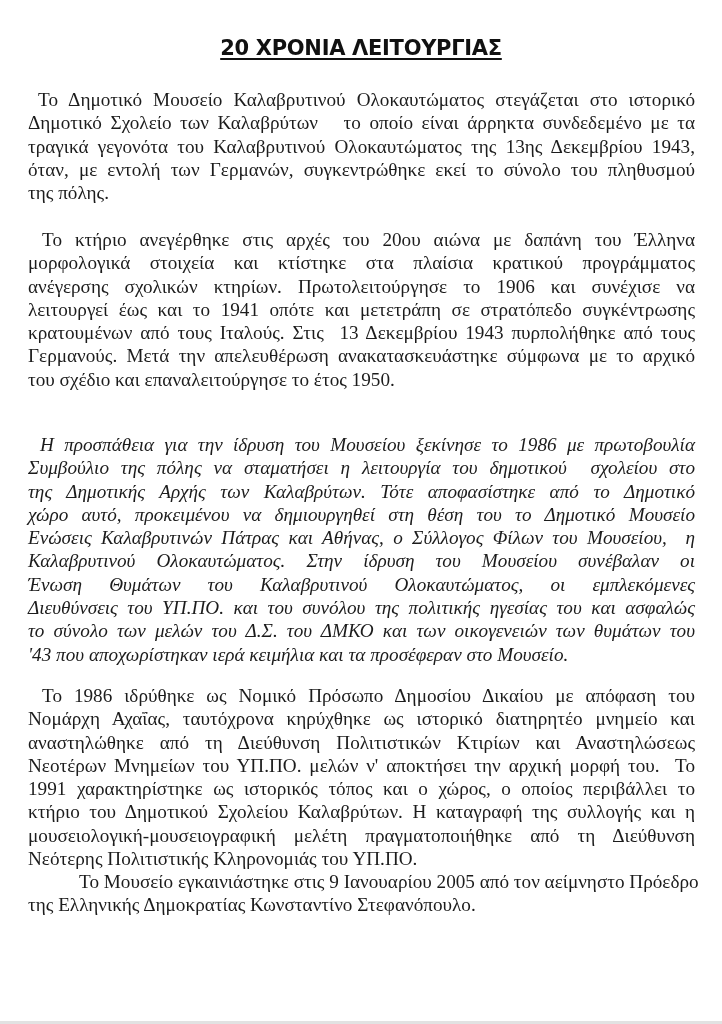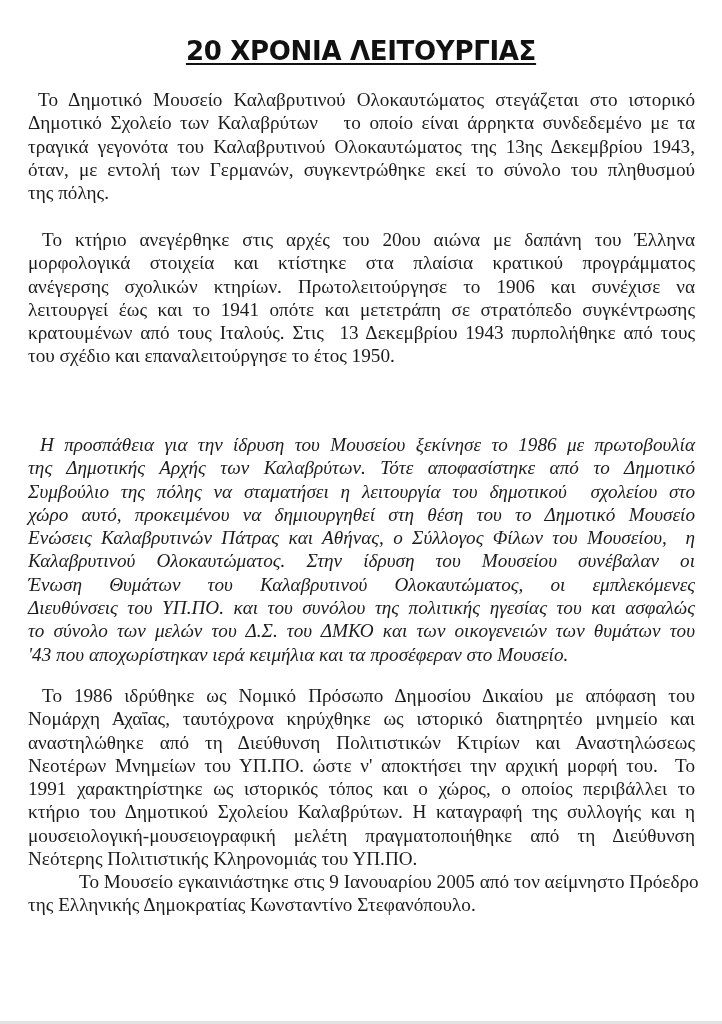--- a/index.html
+++ b/index.html
@@ -29,21 +29,21 @@
     background: #e2e2e2;
   }
   .title {
     position: absolute;
     top: 36px;
     left: 0;
     width: 722px;
     text-align: center;
     font-family: "DejaVu Sans", sans-serif;
     font-weight: bold;
-    font-size: 26px;
+    font-size: 21px;
     letter-spacing: -0.3px;
     color: #111;
   }
   .title span {
     text-decoration: underline;
     text-decoration-thickness: 2px;
     text-underline-offset: 3px;
   }
   .body {
     position: absolute;
@@ -102,41 +102,42 @@
       <span class="line" style="display: block;"><span style="white-space: pre;">όταν, με εντολή των Γερμανών, συγκεντρώθηκε εκεί το σύνολο του πληθυσμού</span></span>
       <span class="line last">της πόλης.</span>
     </div>
 
     <div class="para" style="top:228px;">
       <span class="line indent2" style="display: block;"><span style="white-space: pre;">Το κτήριο ανεγέρθηκε στις αρχές του 20ου αιώνα με δαπάνη του Έλληνα</span></span>
       <span class="line" style="display: block;"><span style="white-space: pre;">μορφολογικά στοιχεία και κτίστηκε στα πλαίσια κρατικού προγράμματος</span></span>
       <span class="line" style="display: block;"><span style="white-space: pre;">ανέγερσης σχολικών κτηρίων. Πρωτολειτούργησε το 1906 και συνέχισε να</span></span>
       <span class="line" style="display: block;"><span style="white-space: pre;">λειτουργεί έως και το 1941 οπότε και μετετράπη σε στρατόπεδο συγκέντρωσης</span></span>
       <span class="line" style="display: block;"><span style="white-space: pre;">κρατουμένων από τους Ιταλούς. Στις  13 Δεκεμβρίου 1943 πυρπολήθηκε από τους</span></span>
+      <span class="line" style="display: block;"><span style="white-space: pre;">Γερμανούς. Μετά την απελευθέρωση ανακατασκευάστηκε σύμφωνα με το αρχικό</span></span>
       <span class="line last">του σχέδιο και επαναλειτούργησε το έτος 1950.</span>
     </div>
 
     <div class="para" style="top:433px;font-style:italic;">
       <span class="line indent3" style="display: block;"><span style="white-space: pre;">Η προσπάθεια για την ίδρυση του Μουσείου ξεκίνησε το 1986 με πρωτοβουλία</span></span>
+      <span class="line" style="display: block;"><span style="white-space: pre;">Συμβούλιο της πόλης να σταματήσει η λειτουργία του δημοτικού  σχολείου στο</span></span>
       <span class="line" style="display: block;"><span style="white-space: pre;">της Δημοτικής Αρχής των Καλαβρύτων. Τότε αποφασίστηκε από το Δημοτικό</span></span>
-      <span class="line" style="display: block;"><span style="white-space: pre;">Συμβούλιο της πόλης να σταματήσει η λειτουργία του δημοτικού  σχολείου στο</span></span>
       <span class="line" style="display: block;"><span style="white-space: pre;">χώρο αυτό, προκειμένου να δημιουργηθεί στη θέση του το Δημοτικό Μουσείο</span></span>
       <span class="line" style="display: block;"><span style="white-space: pre;">Ενώσεις Καλαβρυτινών Πάτρας και Αθήνας, ο Σύλλογος Φίλων του Μουσείου,  η</span></span>
       <span class="line" style="display: block;"><span style="white-space: pre;">Καλαβρυτινού Ολοκαυτώματος. Στην ίδρυση του Μουσείου συνέβαλαν οι</span></span>
       <span class="line" style="display: block;"><span style="white-space: pre;">Ένωση Θυμάτων του Καλαβρυτινού Ολοκαυτώματος, οι εμπλεκόμενες</span></span>
       <span class="line" style="display: block;"><span style="white-space: pre;">Διευθύνσεις του ΥΠ.ΠΟ. και του συνόλου της πολιτικής ηγεσίας του και ασφαλώς</span></span>
       <span class="line" style="display: block;"><span style="white-space: pre;">το σύνολο των μελών του Δ.Σ. του ΔΜΚΟ και των οικογενειών των θυμάτων του</span></span>
       <span class="line last">'43 που αποχωρίστηκαν ιερά κειμήλια και τα προσέφεραν στο Μουσείο.</span>
     </div>
 
     <div class="para" style="top:684px;">
       <span class="line indent2" style="display: block;"><span style="white-space: pre;">Το 1986 ιδρύθηκε ως Νομικό Πρόσωπο Δημοσίου Δικαίου με απόφαση του</span></span>
       <span class="line" style="display: block;"><span style="white-space: pre;">Νομάρχη Αχαΐας, ταυτόχρονα κηρύχθηκε ως ιστορικό διατηρητέο μνημείο και</span></span>
       <span class="line" style="display: block;"><span style="white-space: pre;">αναστηλώθηκε από τη Διεύθυνση Πολιτιστικών Κτιρίων και Αναστηλώσεως</span></span>
-      <span class="line" style="display: block;"><span style="white-space: pre;">Νεοτέρων Μνημείων του ΥΠ.ΠΟ. ώστε ν' αποκτήσει την αρχική μορφή του.  Το</span></span>
+      <span class="line" style="display: block;"><span style="white-space: pre;">Νεοτέρων Μνημείων του ΥΠ.ΠΟ. μελών ν' αποκτήσει την αρχική μορφή του.  Το</span></span>
       <span class="line" style="display: block;"><span style="white-space: pre;">1991 χαρακτηρίστηκε ως ιστορικός τόπος και ο χώρος, ο οποίος περιβάλλει το</span></span>
       <span class="line" style="display: block;"><span style="white-space: pre;">κτήριο του Δημοτικού Σχολείου Καλαβρύτων. Η καταγραφή της συλλογής και η</span></span>
       <span class="line" style="display: block;"><span style="white-space: pre;">μουσειολογική-μουσειογραφική μελέτη πραγματοποιήθηκε από τη Διεύθυνση</span></span>
       <span class="line last">Νεότερης Πολιτιστικής Κληρονομιάς του ΥΠ.ΠΟ.</span>
     </div>
 
     <div class="para" style="top:870px;">
       <span class="line indent1" style="display: block;"><span style="white-space: pre;">Το Μουσείο εγκαινιάστηκε στις 9 Ιανουαρίου 2005 από τον αείμνηστο Πρόεδρο</span></span>
       <span class="line last">της Ελληνικής Δημοκρατίας Κωνσταντίνο Στεφανόπουλο.</span>
     </div>

